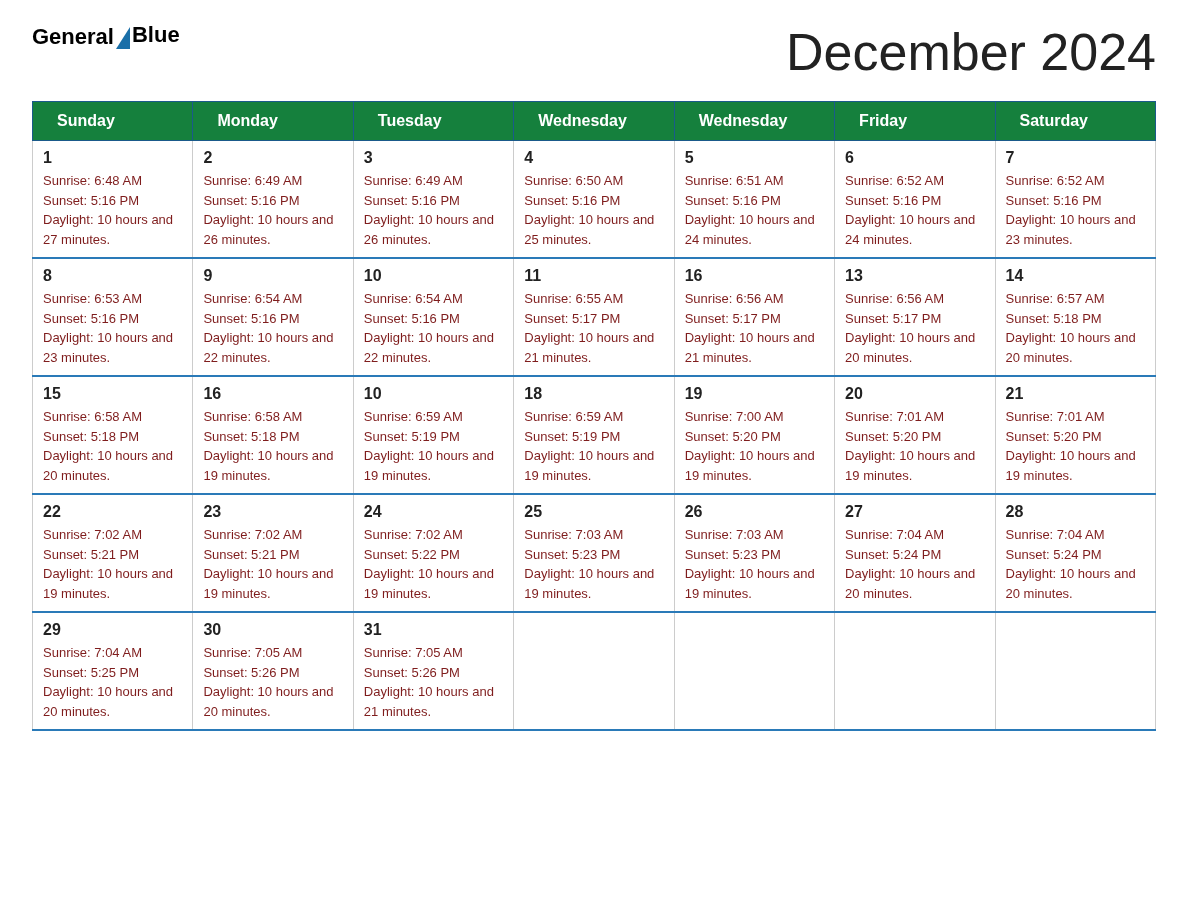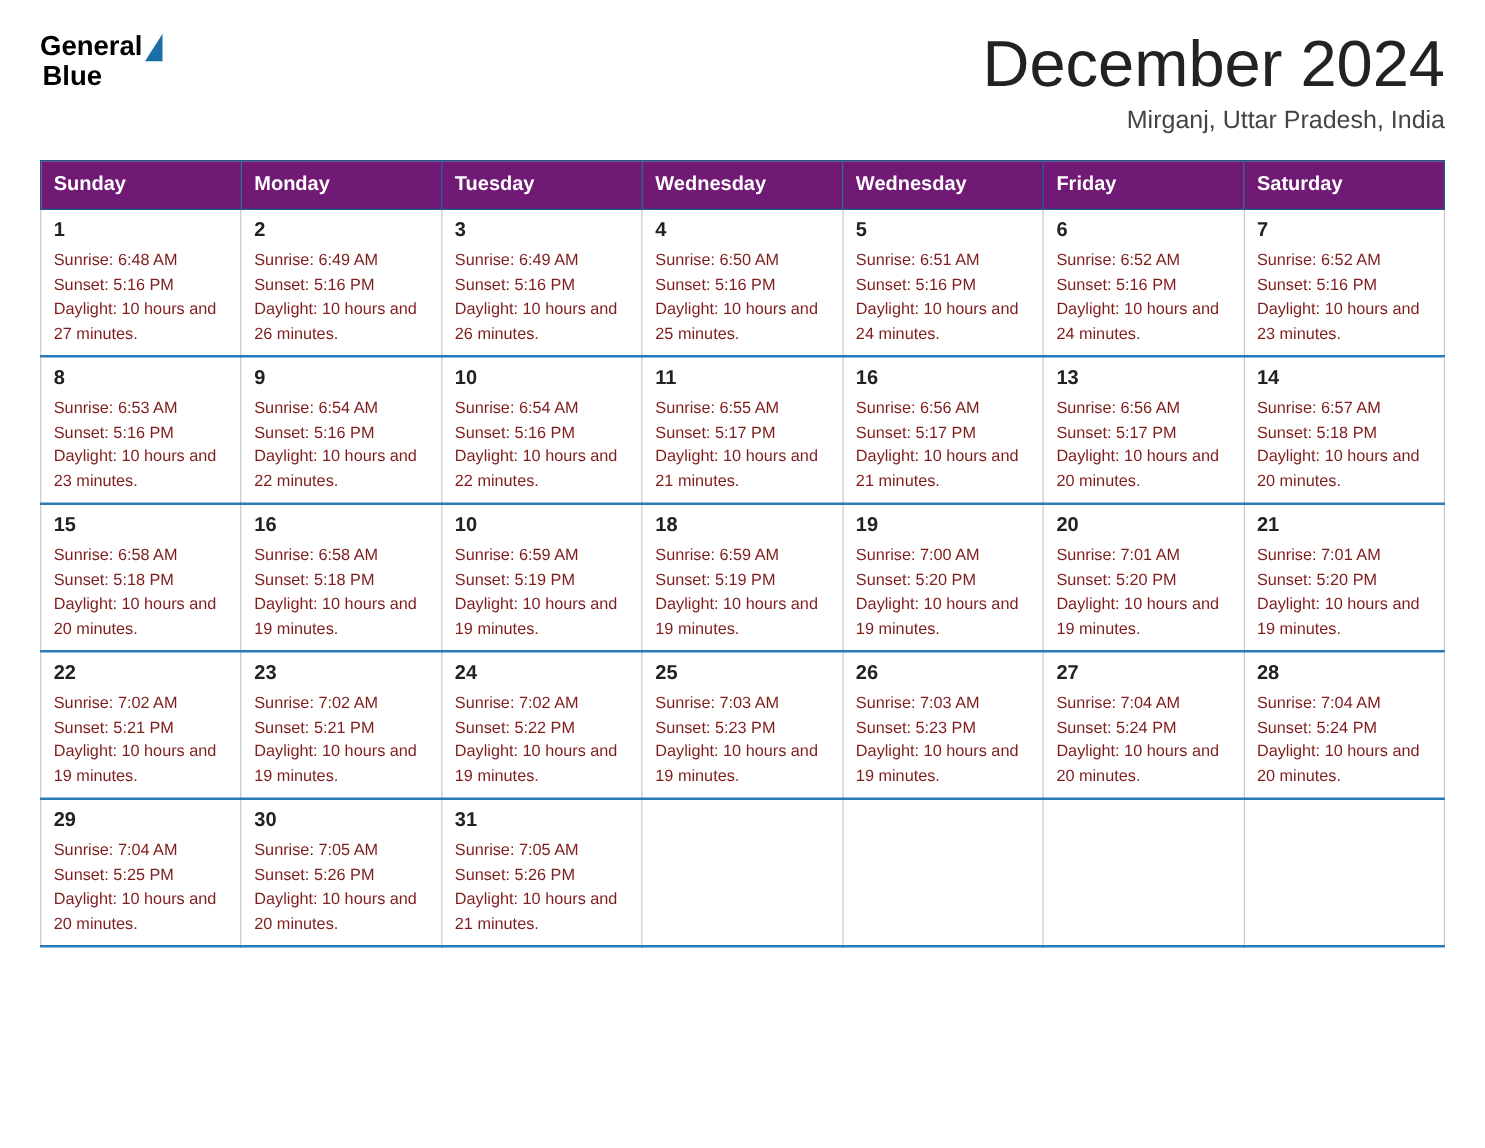--- a/index.html
+++ b/index.html
@@ -11,21 +11,21 @@
       min-height: 918px;
     }
     .header {
       display: flex;
       justify-content: space-between;
       align-items: flex-start;
       margin-bottom: 20px;
     }
     .logo {
       display: flex;
-      flex-direction: column;
+      flex-direction: row;
       align-items: flex-start;
     }
     .logo-top {
       display: flex;
       align-items: center;
     }
     .logo-general {
       font-size: 22px;
       font-weight: bold;
       color: #000;
@@ -57,25 +57,25 @@
     .subtitle {
       font-size: 20px;
       color: #444;
       margin-top: 4px;
     }
     .calendar {
       width: 100%;
       border-collapse: collapse;
     }
     .calendar thead th {
-      background-color: #701a75;
+      background-color: #15803d;
       color: #fff;
       font-size: 16px;
       font-weight: bold;
-      padding: 10px 10px;
+      padding: 10px 24px;
       text-align: left;
       border: 1px solid #1a5a8a;
     }
     .calendar tbody td {
       border: 1px solid #ccc;
       vertical-align: top;
       padding: 8px 10px;
       width: 14.28%;
       min-height: 110px;
     }
@@ -103,21 +103,20 @@
 <div class="header">
   <div class="logo">
     <div class="logo-top">
       <span class="logo-general">General</span>
       <div class="logo-triangle"></div>
     </div>
     <span class="logo-blue">Blue</span>
   </div>
   <div class="title-section">
     <div class="month-title">December 2024</div>
-    <div class="subtitle">Mirganj, Uttar Pradesh, India</div>
   </div>
 </div>
 
 <table class="calendar">
   <thead>
     <tr>
     <th>Sunday</th>
         <th>Monday</th>
         <th>Tuesday</th>
         <th>Wednesday</th>

